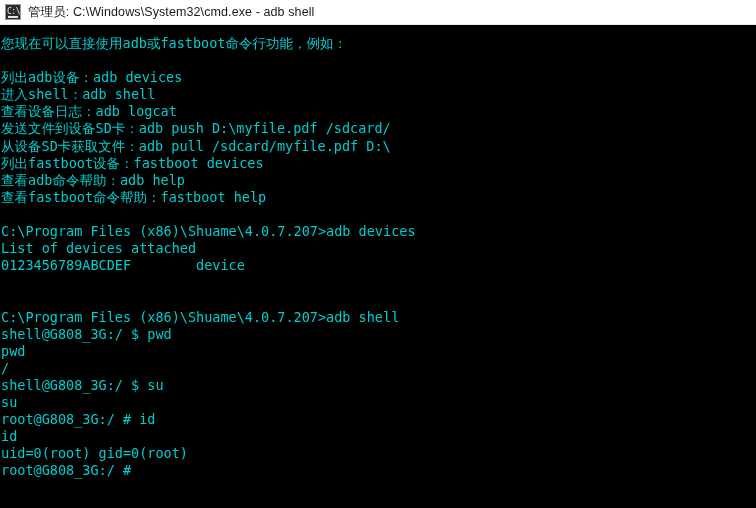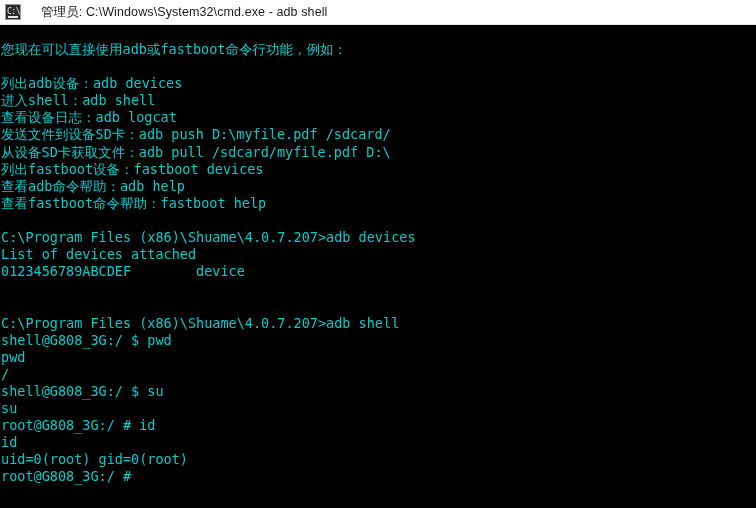--- a/index.html
+++ b/index.html
@@ -65,29 +65,28 @@
     width: 10px;
     height: 2px;
     background: #e6e6e6;
   }
   #titlebar-text {
     font-family: "Liberation Sans", sans-serif;
     font-size: 12.5px;
     color: #1a1a1a;
     white-space: nowrap;
     letter-spacing: 0.1px;
-    margin-left: 13px;
   }
 
   
   #console {
     flex: 1 1 auto;
     background: #000000;
     overflow: hidden;
-    padding: 16px 0 0 1px;
+    padding: 10px 0 0 1px;
     box-sizing: border-box;
   }
   #console-lines {
     font-family: "DejaVu Sans Mono", "Liberation Mono", monospace;
     font-size: 13.5px;
     line-height: 17.1px;
     color: #00cdcd;
     white-space: pre;
     letter-spacing: 0px;
   }

